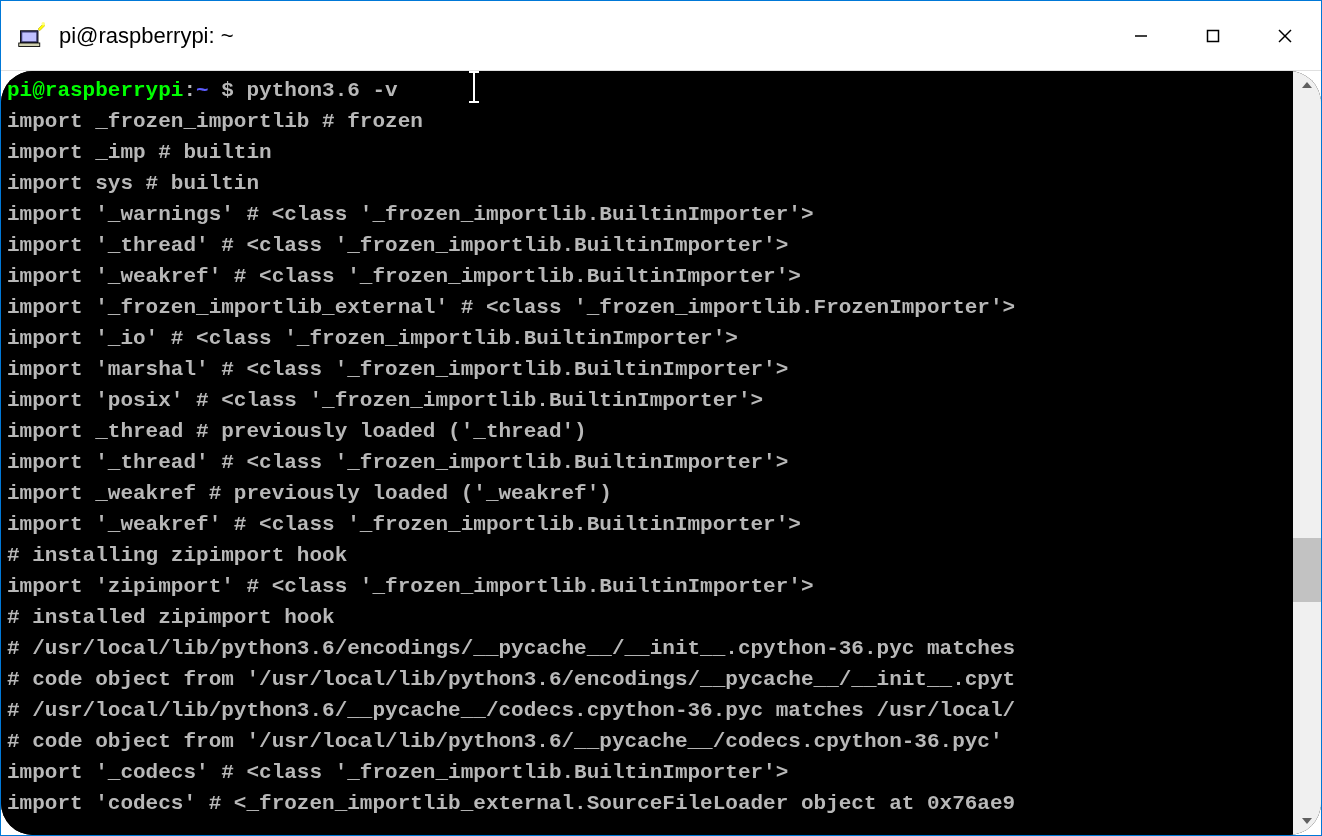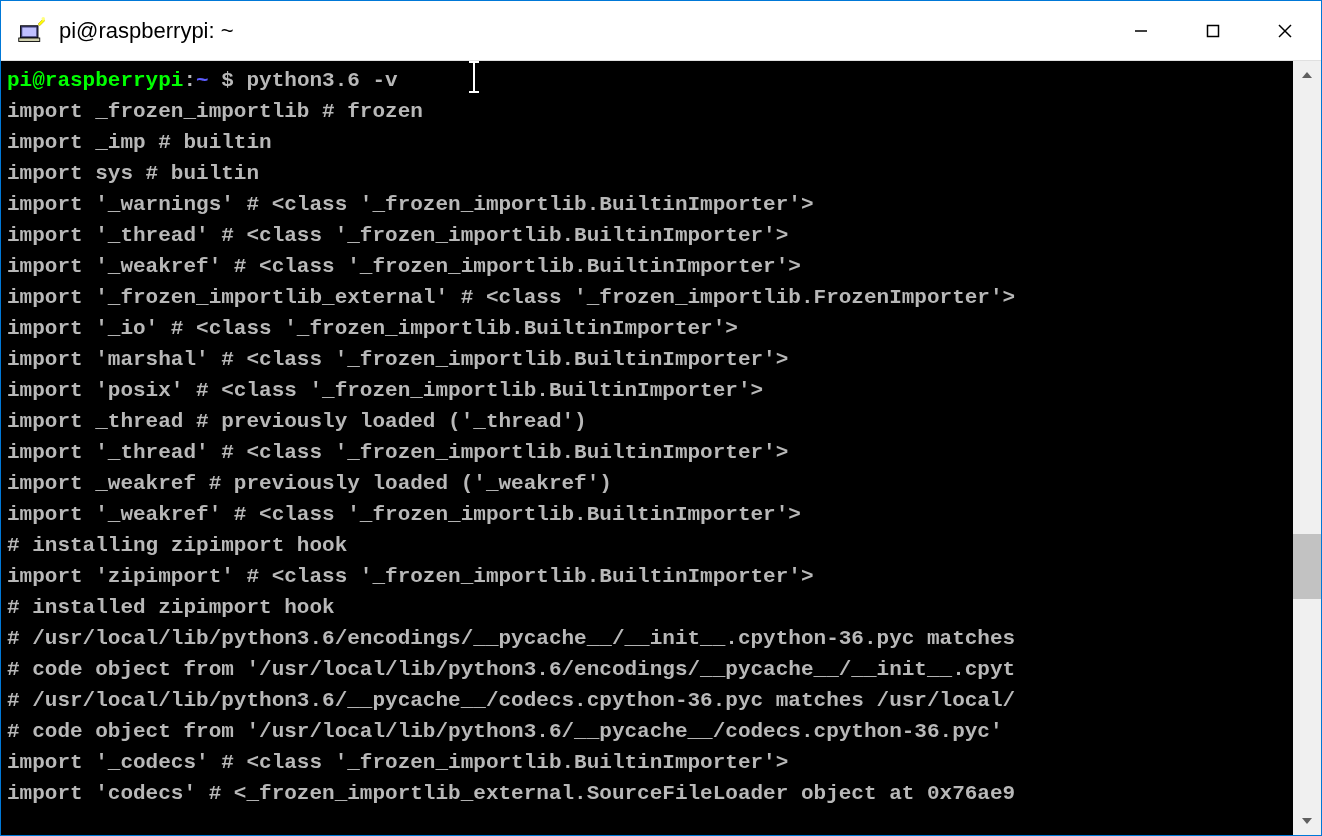--- a/index.html
+++ b/index.html
@@ -15,21 +15,21 @@
       height: 836px;
     }
     .window {
       width: 100%;
       height: 100%;
       border: 1px solid #0078d7;
       display: flex;
       flex-direction: column;
     }
     .titlebar {
-      height: 60px;
+      height: 70px;
       background: #fff;
       display: flex;
       align-items: center;
       padding-left: 16px;
       padding-right: 0;
       border-bottom: 1px solid #e0e0e0;
     }
     .titlebar-icon {
       width: 28px;
       height: 28px;
@@ -52,20 +52,21 @@
       display: flex;
       align-items: center;
       justify-content: center;
       cursor: pointer;
     }
     .terminal-container {
       flex: 1;
       display: flex;
       overflow: hidden;
       background: #000;
+      border-radius: 32px;
     }
     .terminal {
       flex: 1;
       background: #000;
       padding: 4px 6px;
       font-family: 'Consolas', 'Courier New', monospace;
       font-size: 21px;
       font-weight: bold;
       line-height: 31px;
       color: #b8b8b8;

